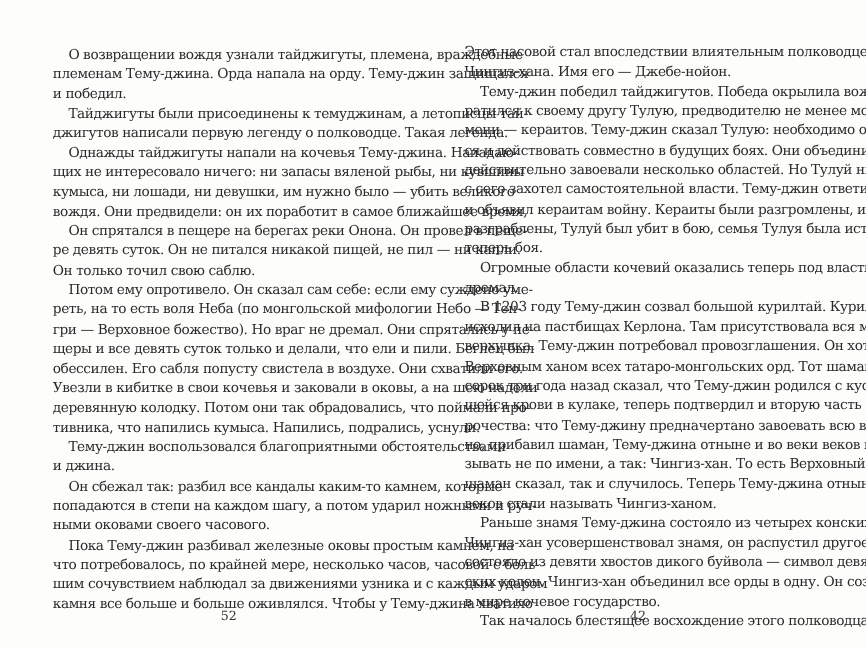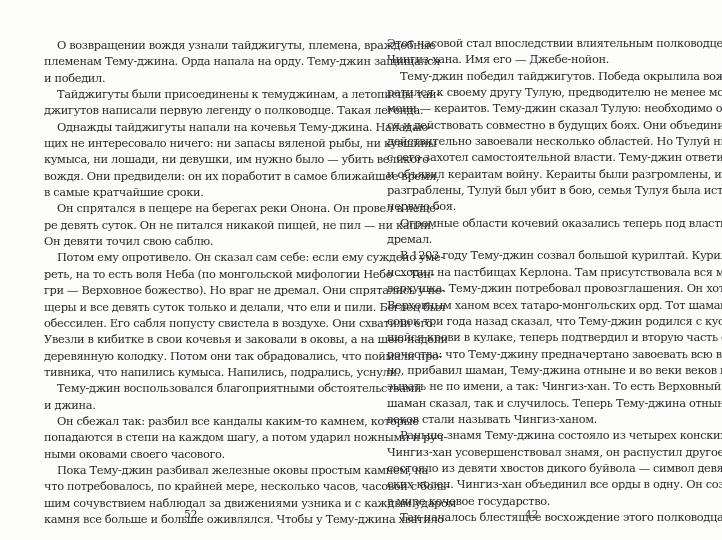--- a/index.html
+++ b/index.html
@@ -74,26 +74,25 @@
         </div>
         <div class="para">
           <span class="line indent">Тайджигуты были присоединены к темуджинам, а летописцы тай-</span>
           <span class="line last">джигутов написали первую легенду о полководце. Такая легенда.</span>
         </div>
         <div class="para">
           <span class="line indent">Однажды тайджигуты напали на кочевья Тему-джина. Нападаю-</span>
           <span class="line">щих не интересовало ничего: ни запасы вяленой рыбы, ни кувшины</span>
           <span class="line">кумыса, ни лошади, ни девушки, им нужно было — убить великого</span>
           <span class="line">вождя. Они предвидели: он их поработит в самое ближайшее время,</span>
-          <span class="line last">в самые кратчайшие сроки.</span>
         </div>
         <div class="para">
           <span class="line indent">Он спрятался в пещере на берегах реки Онона. Он провел в пеще-</span>
           <span class="line">ре девять суток. Он не питался никакой пищей, не пил — ни капли.</span>
-          <span class="line last">Он девяти точил свою саблю.</span>
+          <span class="line last">Он только точил свою саблю.</span>
         </div>
         <div class="para">
           <span class="line indent">Потом ему опротивело. Он сказал сам себе: если ему суждено уме-</span>
           <span class="line">реть, на то есть воля Неба (по монгольской мифологии Небо — Тен-</span>
           <span class="line">гри — Верховное божество). Но враг не дремал. Они спрятались у пе-</span>
           <span class="line">щеры и все девять суток только и делали, что ели и пили. Беглец был</span>
           <span class="line">обессилен. Его сабля попусту свистела в воздухе. Они схватили его.</span>
           <span class="line">Увезли в кибитке в свои кочевья и заковали в оковы, а на шею надели</span>
           <span class="line">деревянную колодку. Потом они так обрадовались, что поймали про-</span>
           <span class="line last">тивника, что напились кумыса. Напились, подрались, уснули.</span>
@@ -125,21 +124,21 @@
         </div>
         <div class="para">
           <span class="line indent">Тему-джин победил тайджигутов. Победа окрылила вождя. Он об-</span>
           <span class="line">ратился к своему другу Тулую, предводителю не менее мощного пле-</span>
           <span class="line">мени — кераитов. Тему-джин сказал Тулую: необходимо объединить-</span>
           <span class="line">ся и действовать совместно в будущих боях. Они объединились. Они</span>
           <span class="line">действительно завоевали несколько областей. Но Тулуй ни с того ни</span>
           <span class="line">с сего захотел самостоятельной власти. Тему-джин ответил отказом</span>
           <span class="line">и объявил кераитам войну. Кераиты были разгромлены, их улусы</span>
           <span class="line">разграблены, Тулуй был убит в бою, семья Тулуя была истреблена</span>
-          <span class="line last">первую боя.</span>
+          <span class="line last">теперь боя.</span>
         </div>
         <div class="para">
           <span class="line indent">Огромные области кочевий оказались теперь под властью Тему-</span>
           <span class="line last">дремал.</span>
         </div>
         <div class="para">
           <span class="line indent">В 1203 году Тему-джин созвал большой курилтай. Курилтай про-</span>
           <span class="line">исходил на пастбищах Керлона. Там присутствовала вся монгольская</span>
           <span class="line">верхушка. Тему-джин потребовал провозглашения. Он хотел стать</span>
           <span class="line">Верховным ханом всех татаро-монгольских орд. Тот шаман, который</span>

